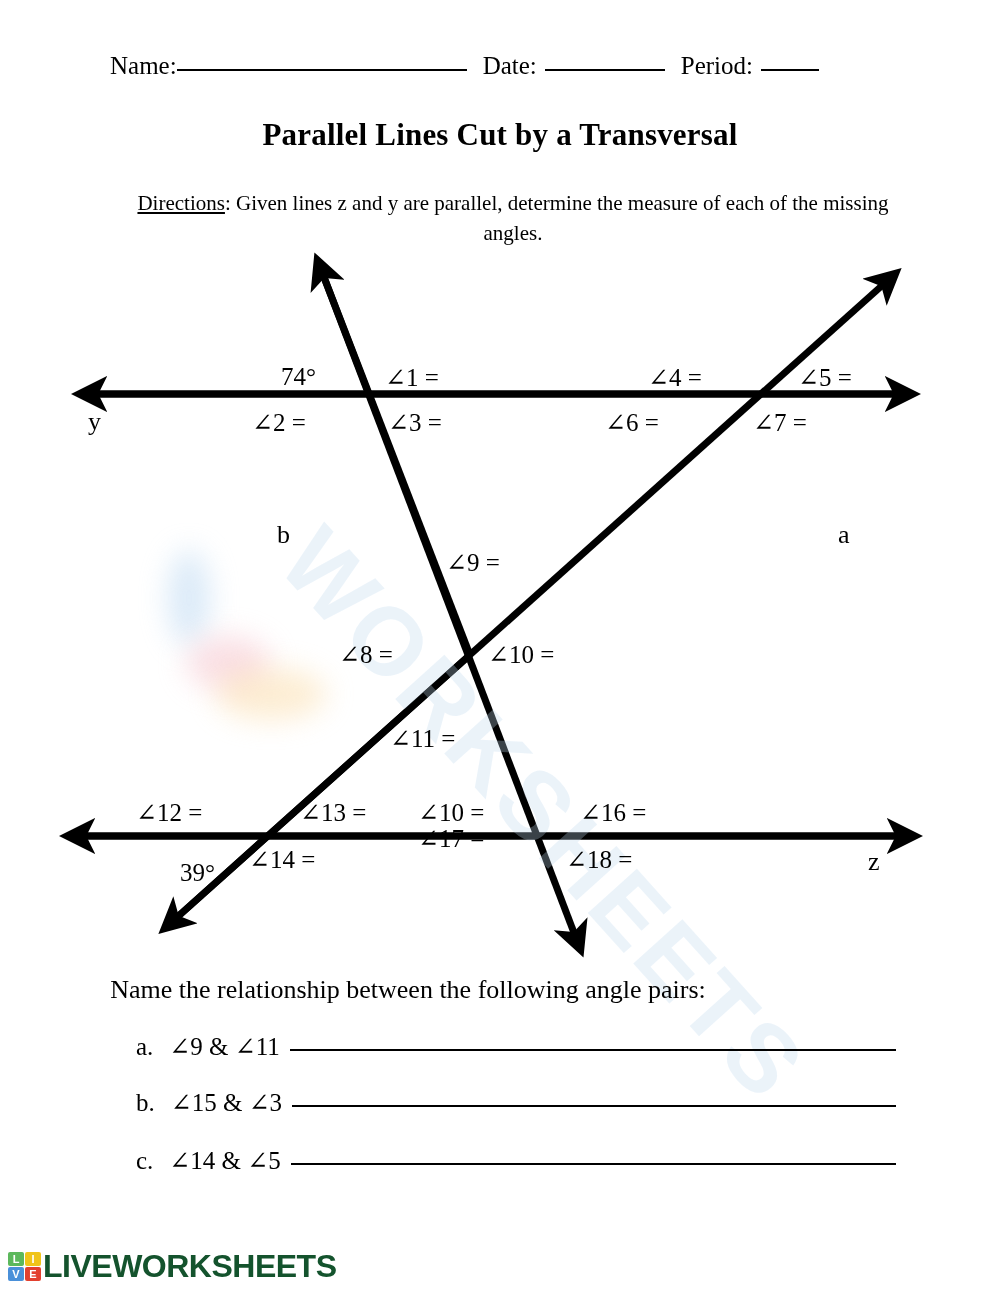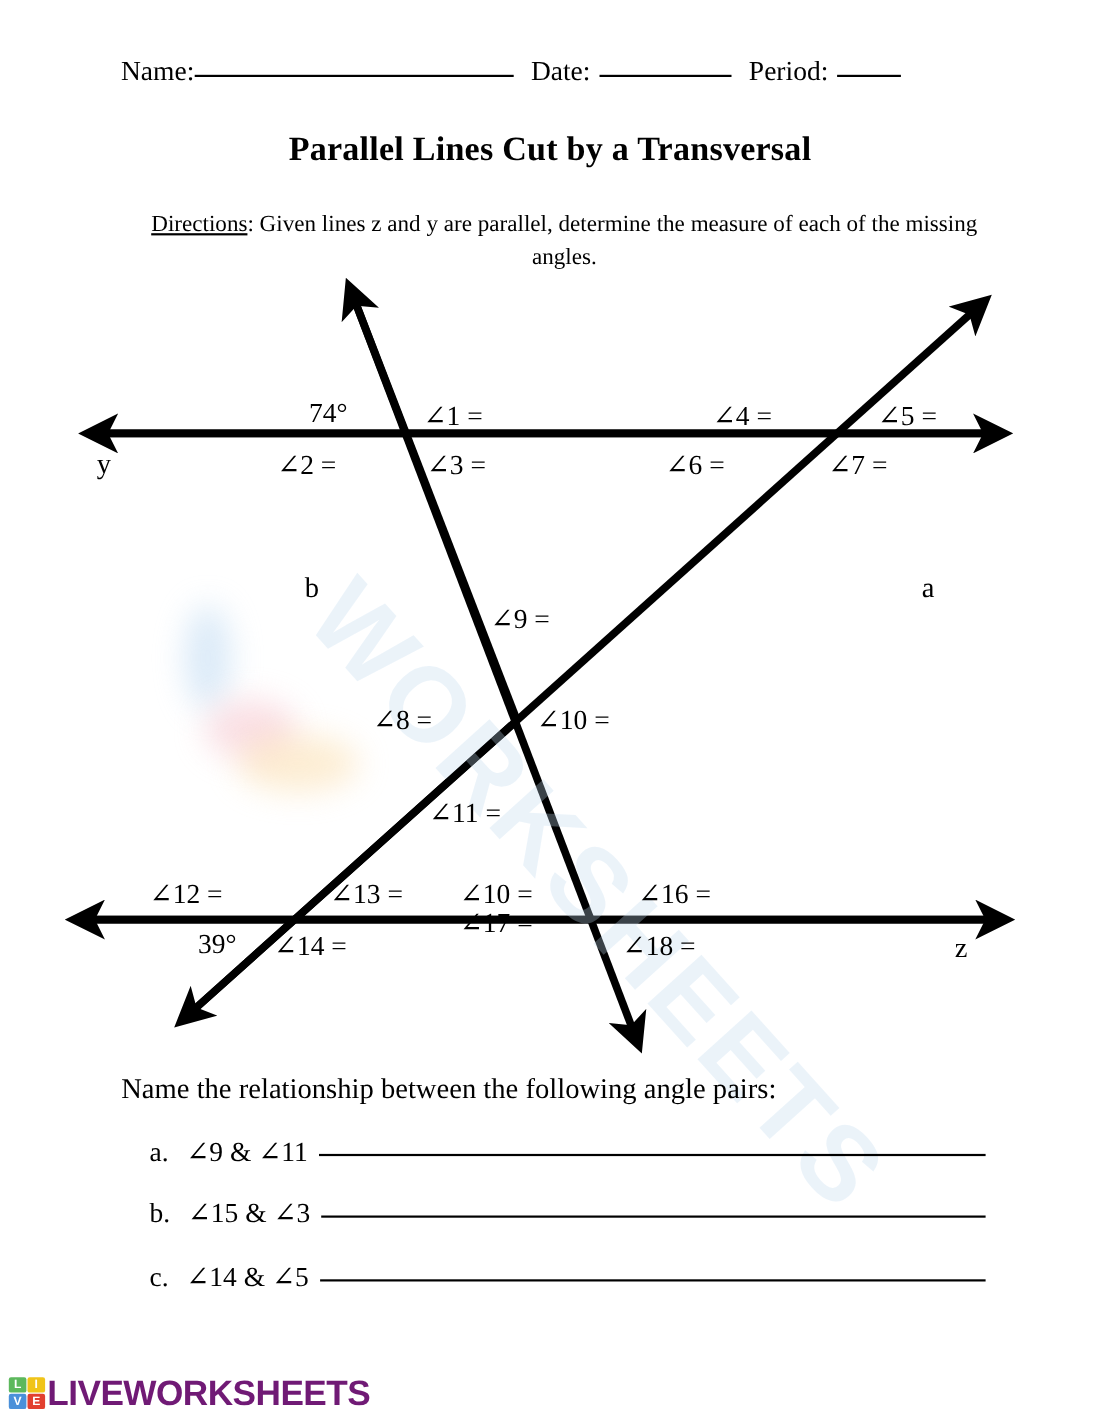--- a/index.html
+++ b/index.html
@@ -225,21 +225,21 @@
     <line x1="470" y1="405" x2="174" y2="670" stroke="#000" stroke-width="7" marker-end="url(#arrowhead)"></line>
     <line x1="174" y1="670" x2="886" y2="32" stroke="#000" stroke-width="7" marker-end="url(#arrowhead)"></line>
   </svg>
 
   <div class="diagram-label line-name" style="left:277px; top:270px;">b</div>
   <div class="diagram-label line-name" style="left:838px; top:270px;">a</div>
   <div class="diagram-label line-name" style="left:88px; top:157px;">y</div>
   <div class="diagram-label line-name" style="left:868px; top:597px;">z</div>
 
   <div class="diagram-label" style="left:281px; top:113px;">74°</div>
-  <div class="diagram-label" style="left:180px; top:595px;">39°</div>
+  <div class="diagram-label" style="left:180px; top:609px;">39°</div>
 
   <div class="diagram-label" style="left:385px; top:113px;">∠1 =</div>
   <div class="diagram-label" style="left:252px; top:158px;">∠2 =</div>
   <div class="diagram-label" style="left:388px; top:158px;">∠3 =</div>
 
   <div class="diagram-label" style="left:648px; top:113px;">∠4 =</div>
   <div class="diagram-label" style="left:798px; top:113px;">∠5 =</div>
   <div class="diagram-label" style="left:605px; top:158px;">∠6 =</div>
   <div class="diagram-label" style="left:753px; top:158px;">∠7 =</div>
 
@@ -281,14 +281,14 @@
   <span class="question-rule"></span>
 </div>
 
 <div id="site-logo">
   <div id="logo-mark">
     <span id="logo-l" style="background: rgb(92, 184, 92);">L</span>
     <span id="logo-i" style="background: rgb(240, 196, 25);">I</span>
     <span id="logo-v" style="background: rgb(74, 144, 217);">V</span>
     <span id="logo-e" style="background: rgb(226, 64, 47);">E</span>
   </div>
-  <div id="logo-wordmark" style="color: #701a75;">LIVEWORKSHEETS</div>
+  <div id="logo-wordmark" style="color: #14532d;">LIVEWORKSHEETS</div>
 </div>
 
 </body></html>

